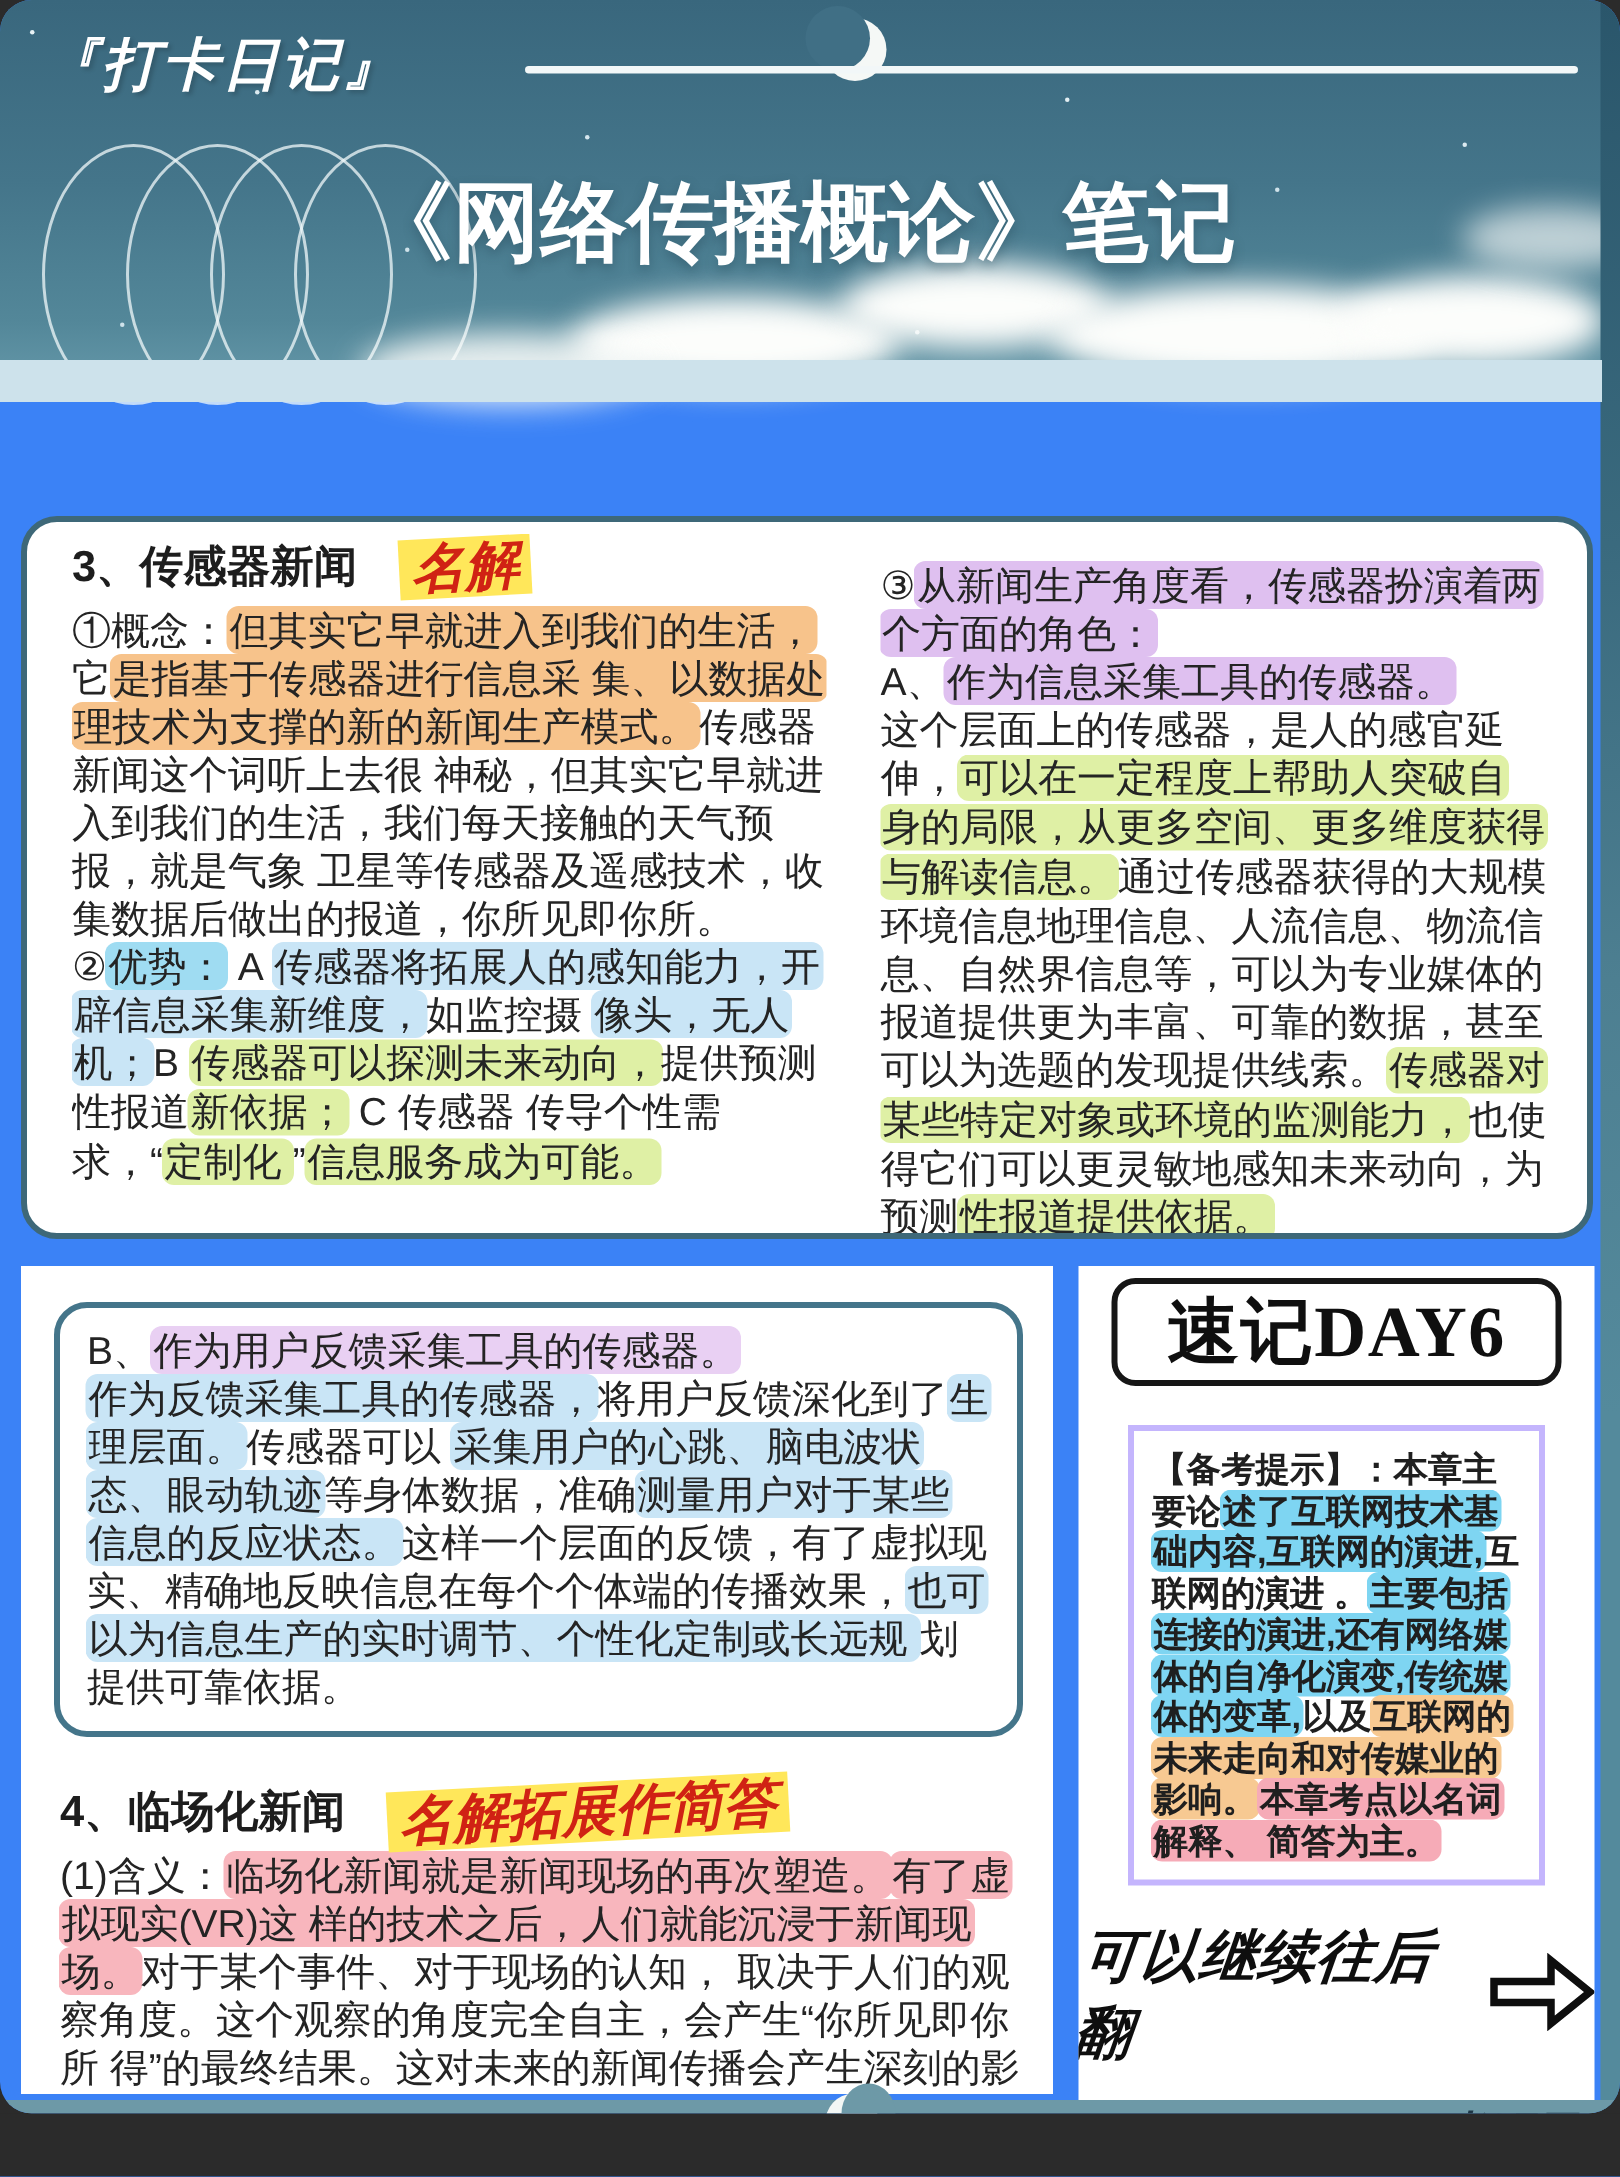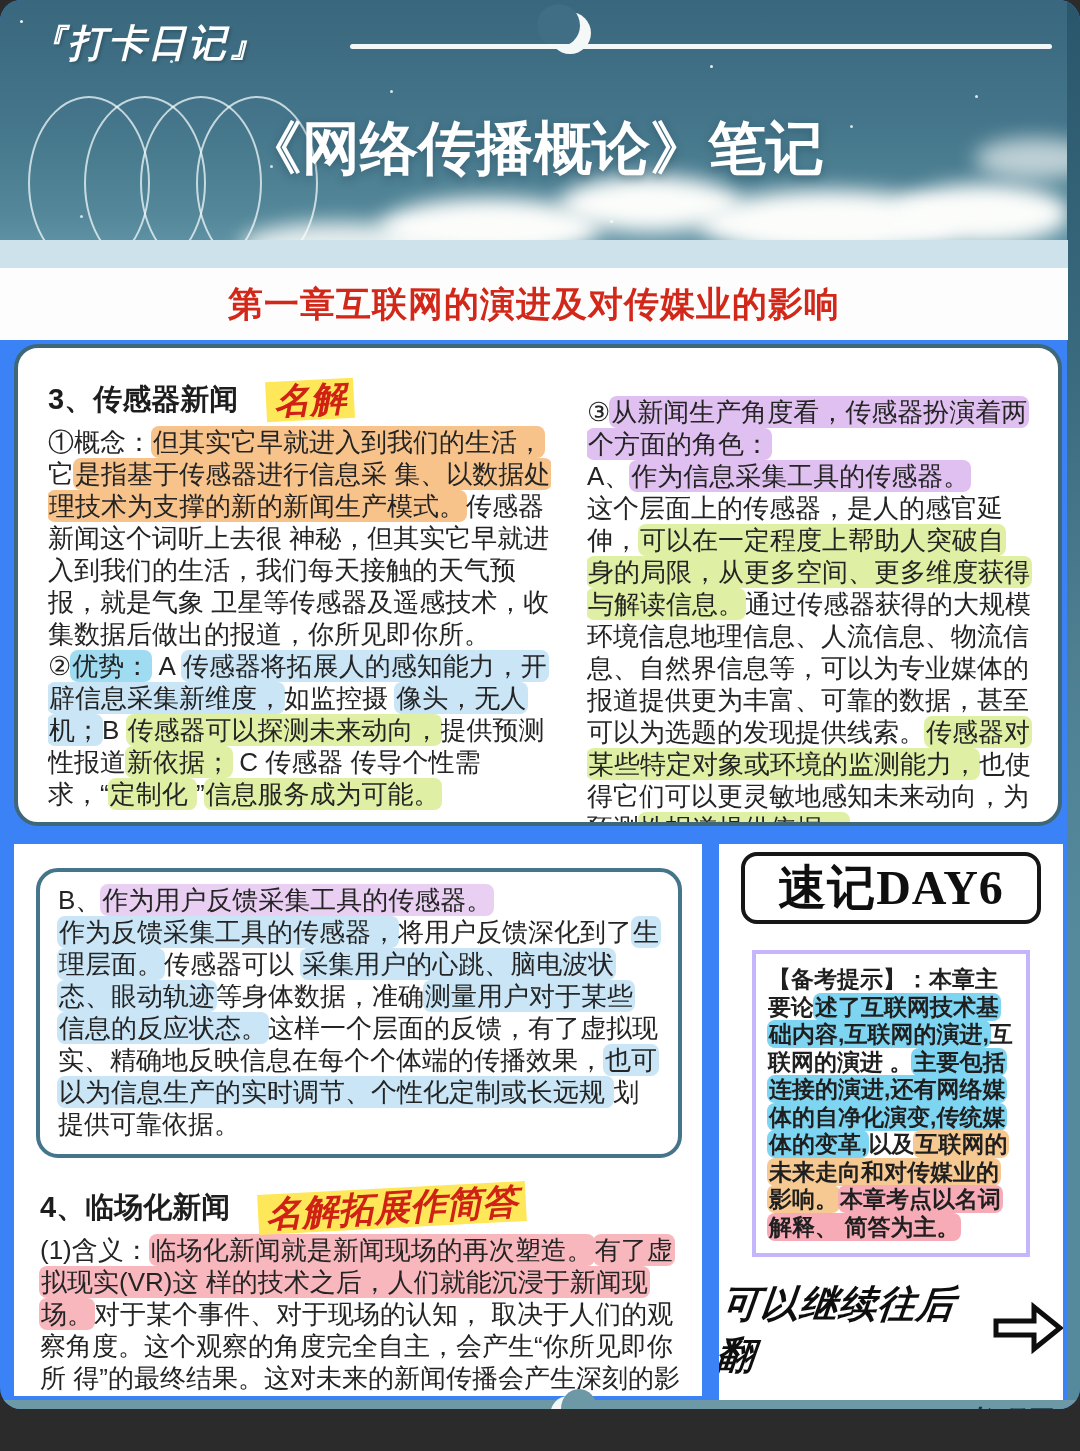--- a/index.html
+++ b/index.html
@@ -39,34 +39,34 @@
        text-shadow:0 3px 8px rgba(25,55,70,.35);}
 
   .lightband{position:absolute;left:0;top:240px;width:1068px;height:28px;background:#cde2eb;}
   .chapterband{position:absolute;left:0;top:268px;width:1068px;height:72px;background:#fdfdfd;
        display:flex;align-items:center;justify-content:center;}
   .chapter-title{font-size:35px;font-weight:900;color:#d2281a;letter-spacing:1px;}
 
   
   .main-box{position:absolute;left:14px;top:344px;width:1048px;height:482px;box-sizing:border-box;
        background:#fff;border:4px solid #3e6878;border-radius:24px;
-       padding:30px 22px 0 30px;display:flex;gap:36px;overflow:hidden;}
+       padding:8px 22px 0 30px;display:flex;gap:36px;overflow:hidden;}
   .col-left{width:504px;overflow:hidden;}
   .col-right{width:450px;padding-top:18px;overflow:hidden;}
   .h3row{display:flex;align-items:flex-start;gap:28px;margin:2px 0 6px 0;}
   .h3{font-size:29px;font-weight:800;color:#1d1d1d;}
   .body26{font-size:26px;line-height:32px;color:#242424;font-weight:500;}
   .body26 p{margin:0;}
 
   .hl{border-radius:8px;padding:1px 2px;margin:0 -1px;
       box-decoration-break:clone;-webkit-box-decoration-break:clone;}
   .hl-orange{background:#f7c38b;}
   .hl-blue{background:#c9e5f6;}
   .hl-cyan{background:#9fdcf2;}
-  .hl-green{background:#dff0a5;}
+  .hl-green{background:#dff0a5;font-family:Liberation Serif, serif;}
   .hl-purple{background:#dfc0f0;}
   .hl-lavender{background:#e9d0f3;}
   .hl-pink{background:#f8b6bd;}
   .hl-yellow{background:#ffe75a;}
   .hl-skyblue{background:#7ed5f2;}
   .hl-tiporange{background:#f7c992;}
   .hl-tippink{background:#f6abb7;}
 
   .handwrite{display:inline-block;font-family:"Liberation Serif",serif;color:#d02214;
       font-weight:800;font-style:italic;font-size:36px;line-height:40px;padding:0 8px;
@@ -121,23 +121,20 @@
     <div class="cloud c5"></div>
     <div class="cloud c6"></div>
   </div>
   <div class="right-strip"></div>
 
   <div class="badge">『打卡日记』</div>
   <div class="headline-line"></div>
   <div class="main-title">《网络传播概论》笔记</div>
 
   <div class="lightband"></div>
-  <div class="chapterband">
-    <div class="chapter-title">第一章互联网的演进及对传媒业的影响</div>
-  </div>
 
   <div class="main-box">
     <div class="col-left">
       <div class="h3row">
         <span class="h3">3、传感器新闻</span>
         <span class="handwrite hl-yellow">名解</span>
       </div>
       <div class="body26">
         <p><span>①概念：</span><span class="hl hl-orange">但其实它早就进入到我们的生活，</span><span>它</span><span class="hl hl-orange">是指基于传感器进行信息采 集、以数据处理技术为支撑的新的新闻生产模式。</span><span>传感器新闻这个词听上去很 神秘，但其实它早就进入到我们的生活，我们每天接触的天气预报，就是气象 卫星等传感器及遥感技术，收集数据后做出的报道，你所见即你所。</span></p>
         <p><span>②</span><span class="hl hl-cyan">优势：</span><span> A </span><span class="hl hl-blue">传感器将拓展人的感知能力，开辟信息采集新维度，</span><span>如监控摄 </span><span class="hl hl-blue">像头，无人机；</span><span>B </span><span class="hl hl-green">传感器可以探测未来动向，</span><span>提供预测性报道</span><span class="hl hl-green">新依据；</span><span> C 传感器 传导个性需求，“</span><span class="hl hl-green">定制化 </span><span>”</span><span class="hl hl-green">信息服务成为可能。</span></p>

